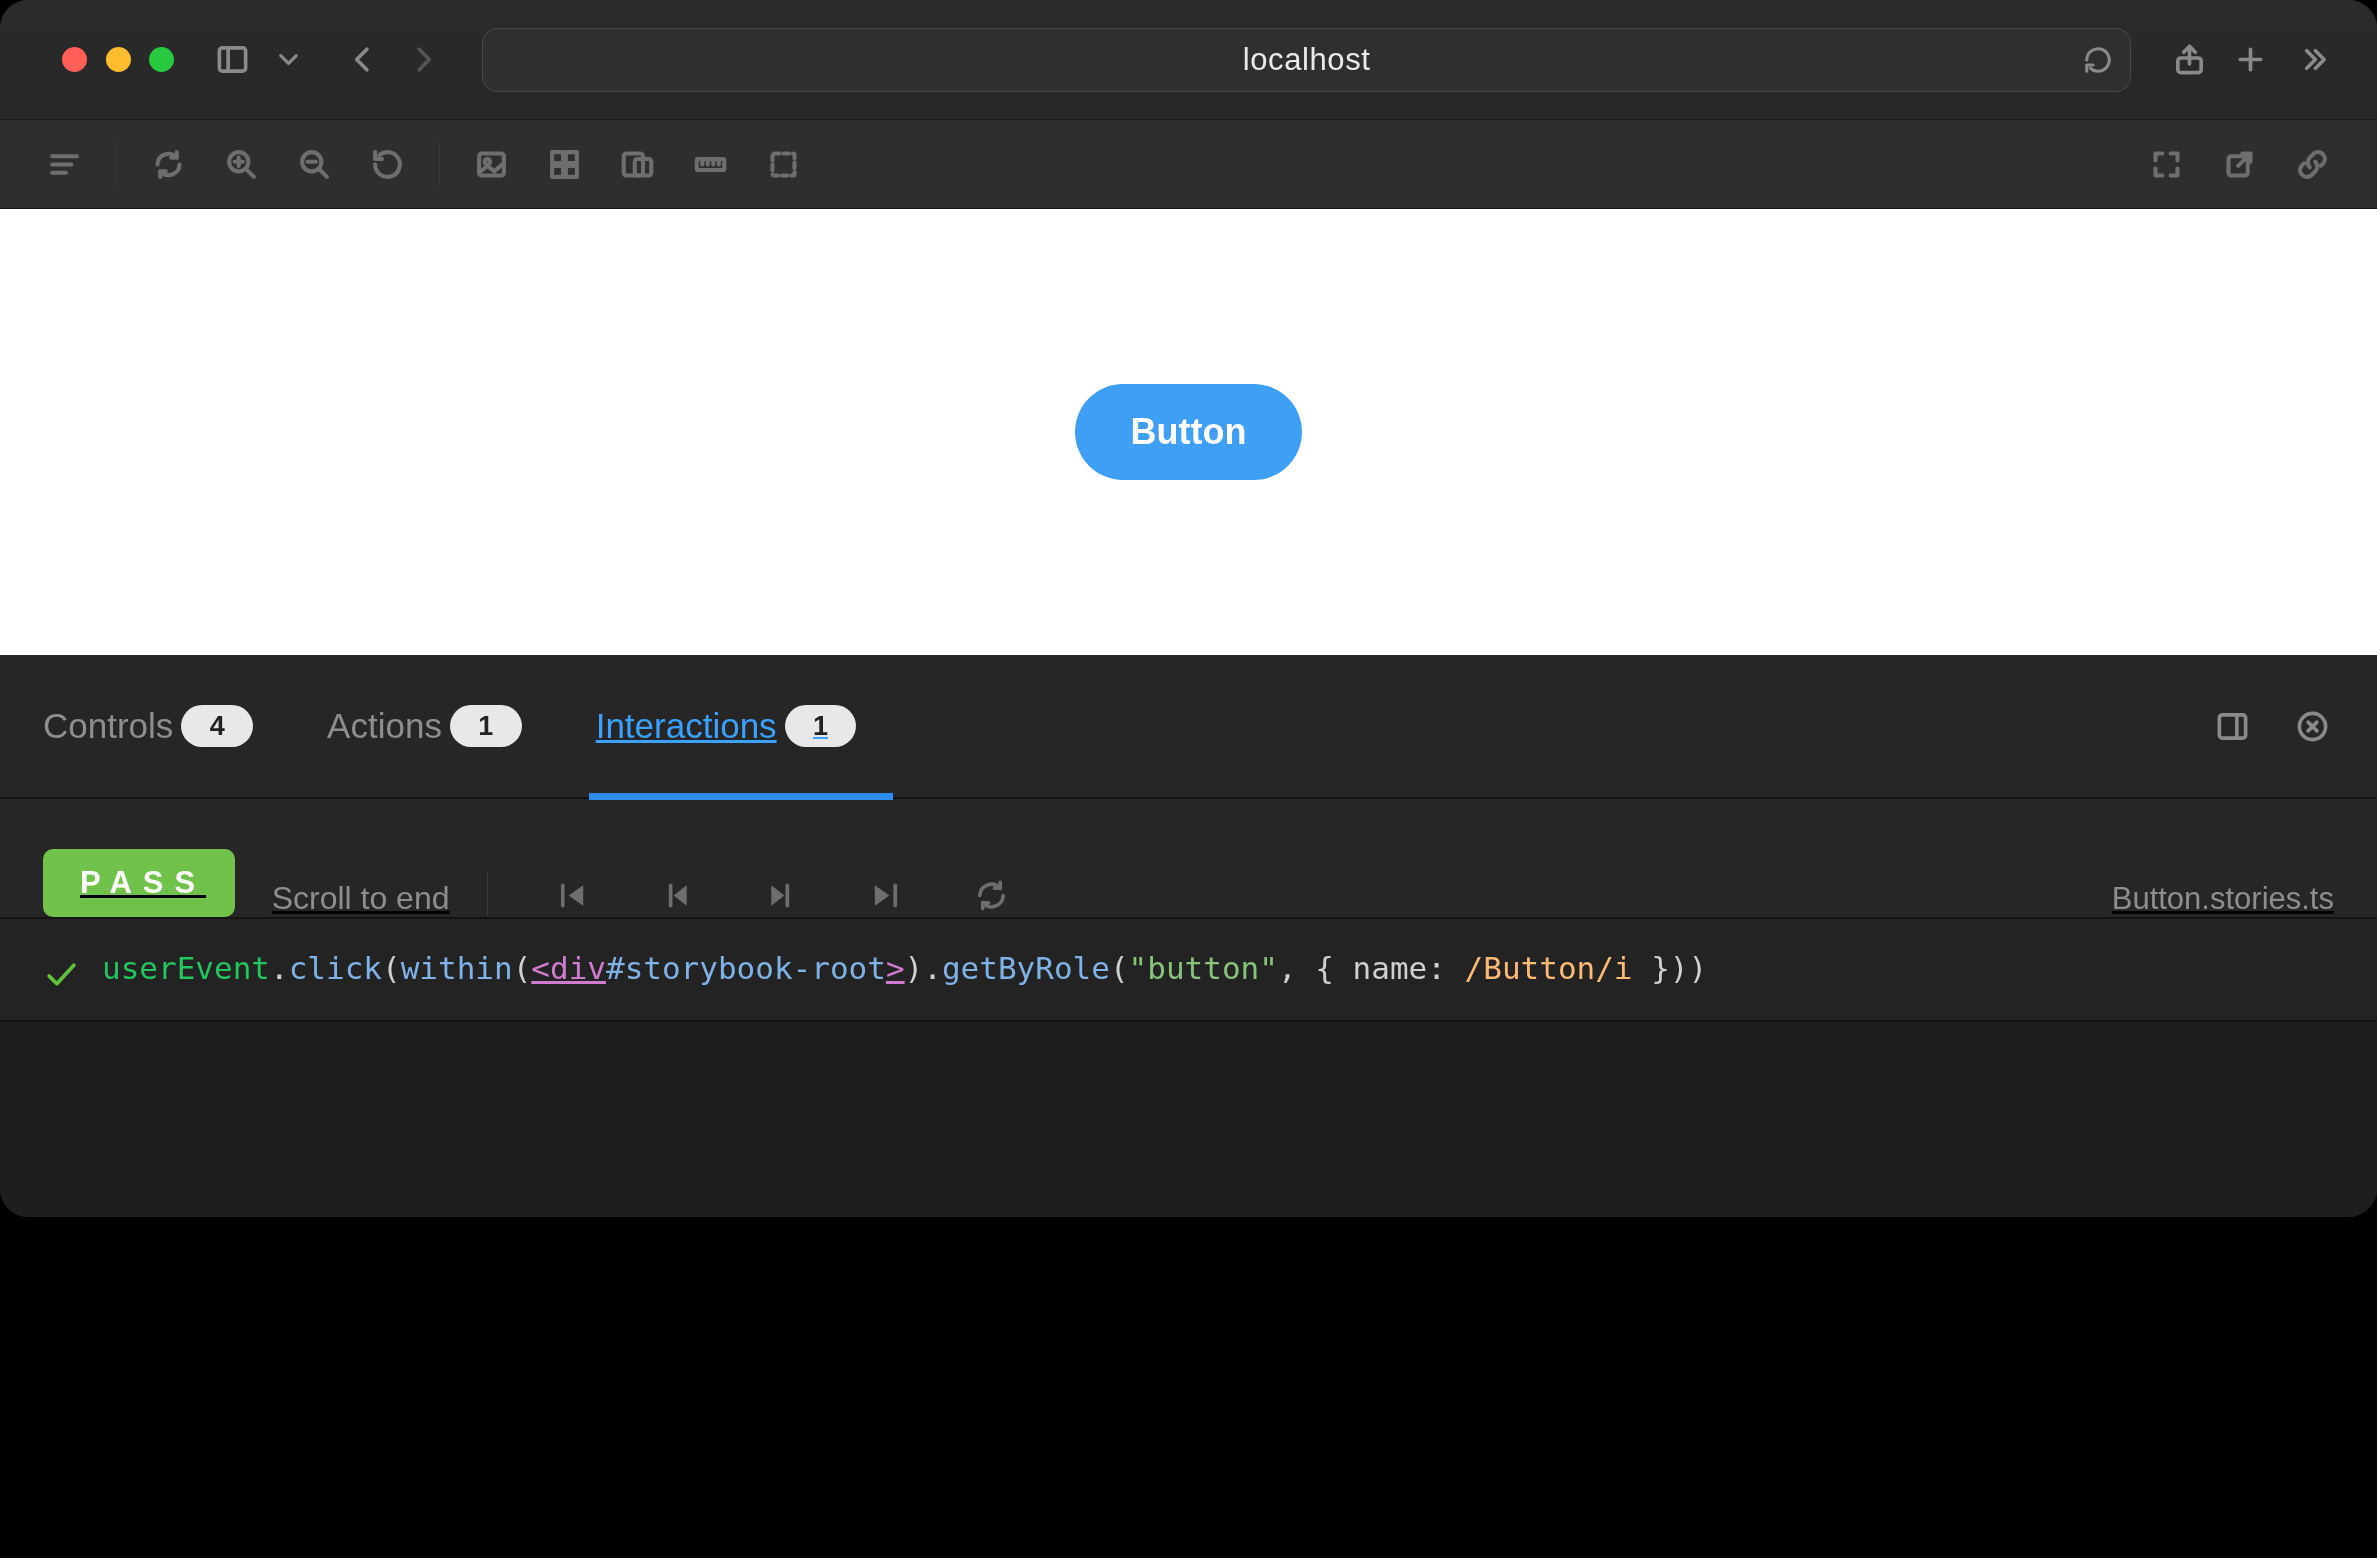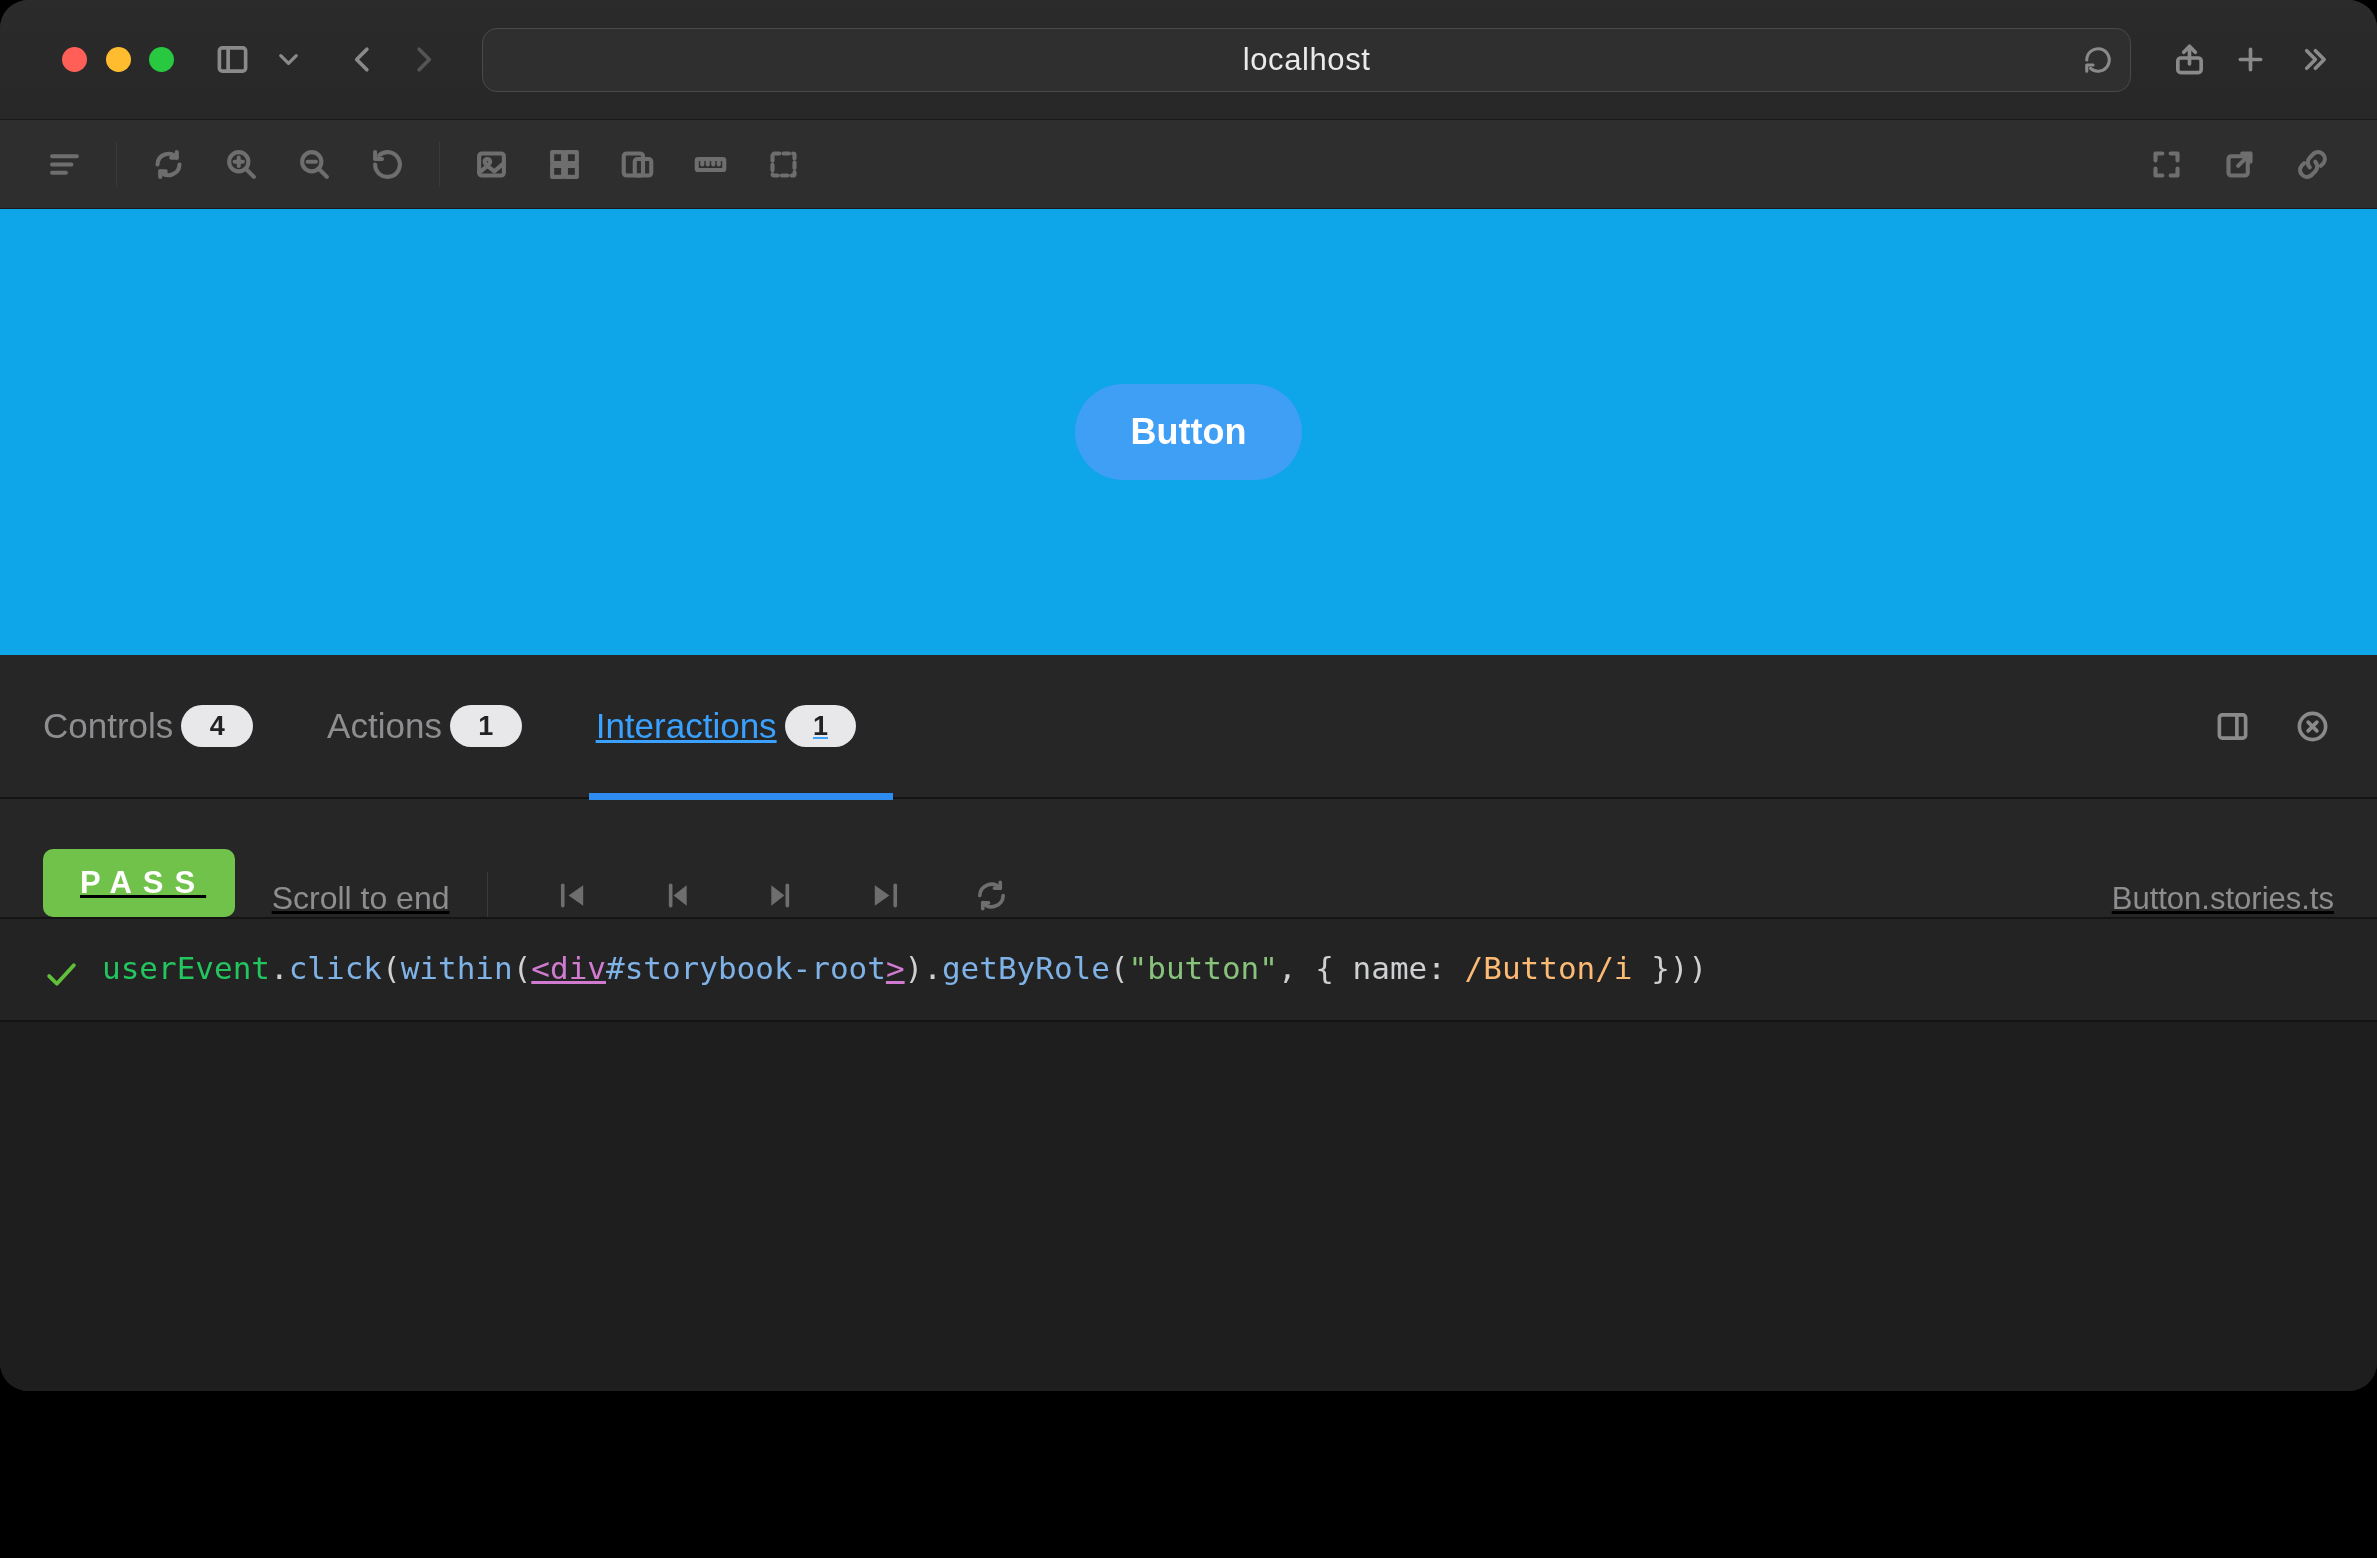--- a/index.html
+++ b/index.html
@@ -16,21 +16,21 @@
     --blue-tab:#3aa1ff;
     --pass:#71c24b;
     --badge-bg:#e8e8ea;
     --badge-text:#222;
     --code-bg:#1c1c1c;
     --divider:#3a3a3b;
     font-family:-apple-system,BlinkMacSystemFont,"Helvetica Neue",Arial,sans-serif;
   }
   html,body{margin:0;padding:0;width:100%;height:100%;background:#000;}
   .window{
-    width:2377px;height:1391px;
+    width:2377px;height:1217px;
     background:var(--bg-dark);
     border-radius:28.5px;
     overflow:hidden;
     position:relative;
     box-sizing:border-box;
     display:flex;flex-direction:column;
   }
 
   
   .titlebar{
@@ -63,21 +63,21 @@
     display:flex;align-items:center;padding:0 43px;gap:30px;
     border-bottom:1.2px solid #1a1a1b;
   }
   .sb-toolbar .tb-btn{color:var(--icon-dim);}
   .sb-toolbar .tb-btn svg{width:33px;height:33px;stroke-width:3;}
   .vsep{width:1.2px;height:45px;background:var(--divider);}
   .spacer{flex:1;}
 
   
   .canvas{
-    height:446px;background:#0ea5e9;display:flex;align-items:center;justify-content:center;
+    height:446px;background:#ffffff;display:flex;align-items:center;justify-content:center;
   }
   .demo-button{
     background:#3f9ff5;color:#fff;border:none;
     font-size:36px;font-weight:700;
     padding:27px 56px;border-radius:62px;
   }
 
   
   .addon-tabs{
     height:142px;background:var(--bg-panel);

